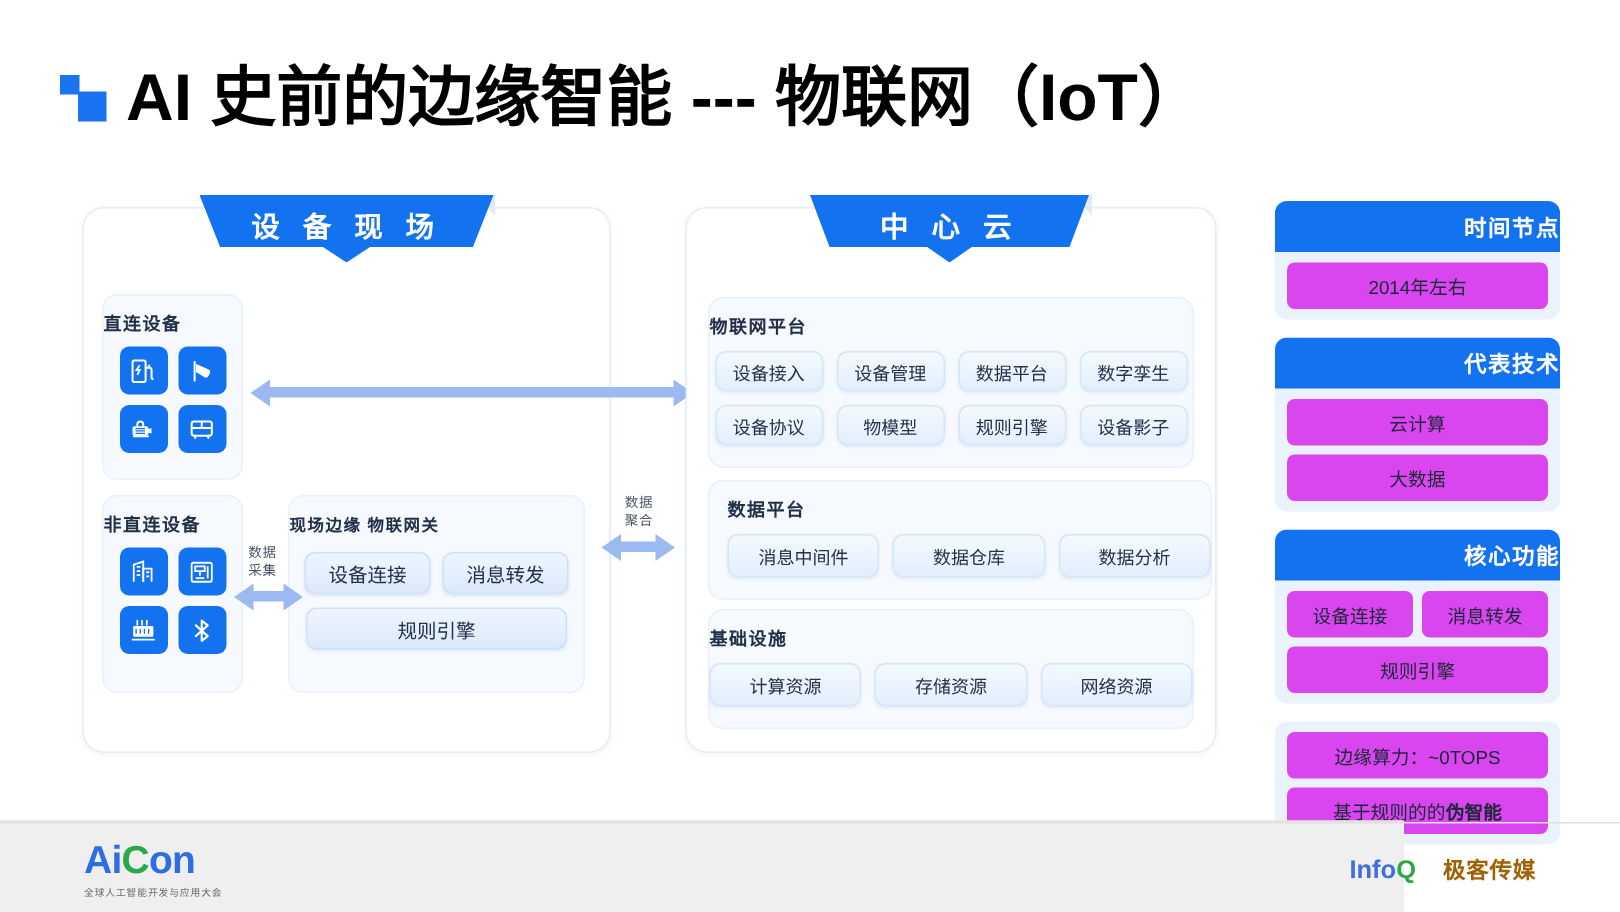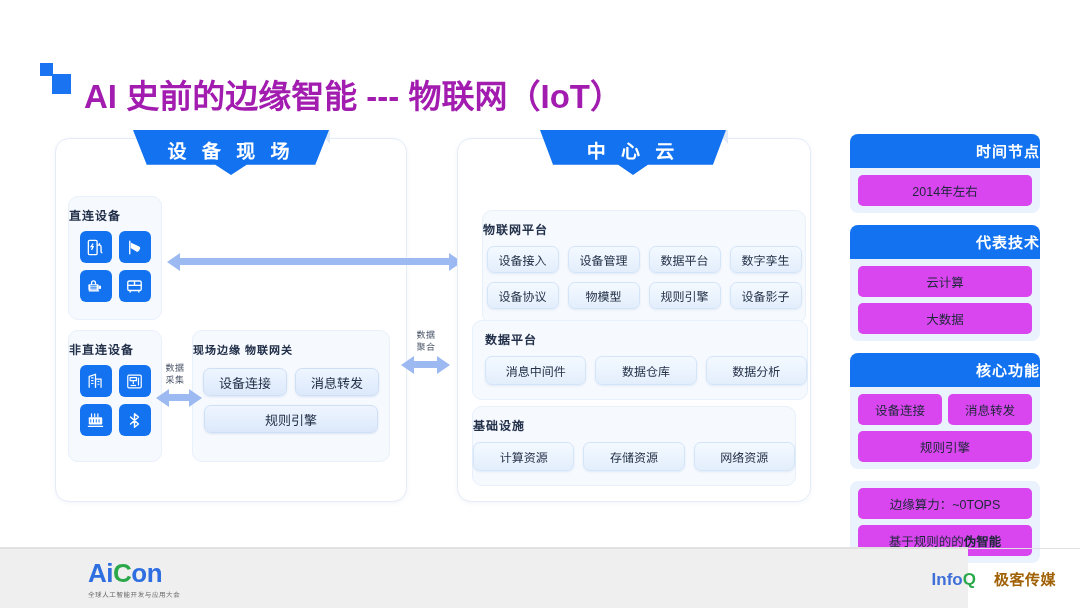--- a/index.html
+++ b/index.html
@@ -20,22 +20,22 @@
     display:flex;align-items:center;gap:14px;
   }
   .logo-mark{position:relative;width:30px;height:32px;flex:none;}
   .logo-mark .sq-small{
     position:absolute;left:0;top:0;width:13px;height:13px;background:#1a73f0;
   }
   .logo-mark .sq-big{
     position:absolute;left:12px;top:11px;width:19px;height:20px;background:#1a73f0;
   }
   .title-text{
-    font-size:33px;font-weight:bold;letter-spacing:0px;
-    color:#a21caf;white-space:nowrap;line-height:1;margin-top:36px;
+    font-size:44px;font-weight:bold;letter-spacing:0px;
+    color:#000000;white-space:nowrap;line-height:1;
   }
 
   
   .diagram{position:absolute;left:0;top:108px;width:1080px;height:420px;}
 
   
   .panel{
     position:absolute;
     background:#ffffff;
     border:1px solid #e4ecf7;
@@ -121,21 +121,21 @@
   }
   .ah-left{border-right:13px solid #9cb9f2;}
   .ah-right{border-left:13px solid #9cb9f2;}
 
   .arrow-label{
     position:absolute;text-align:center;font-size:9px;color:#4a5568;
     line-height:12px;letter-spacing:.5px;
   }
 
   
-  #layer-iot{left:472px;top:102px;width:322px;height:112px;margin-left:10px;}
+  #layer-iot{left:472px;top:90px;width:322px;height:112px;}
   #layer-data{left:472px;top:212px;width:322px;height:78px;padding-left:12px;}
   #layer-infra{left:472px;top:298px;width:322px;height:78px;}
   .layer-title{margin-top:9px;}
   .row{display:flex;justify-content:center;gap:9px;margin-top:9px;}
   .cell{
     background:linear-gradient(180deg,#f3f9ff 0%,#e3eefc 100%);
     border:1px solid #d4e5f9;
     border-radius:7px;
     font-size:12px;color:#253248;
     display:flex;align-items:center;justify-content:center;
@@ -165,21 +165,20 @@
   .side-pill:last-child{margin-bottom:0;}
   .side-pair{display:flex;gap:6px;margin-bottom:6px;}
   .side-pair .side-pill{flex:1;margin-bottom:0;}
   .side-pill b{font-weight:bold;}
 
   
   .footer{
     position:absolute;left:0;bottom:0;width:936px;height:60px;
     background:#efefef;
     border-top:1px solid #e2e2e2;
-    padding-left:32px;
   }
   .footer-inner{
     position:relative;width:1080px;height:60px;
   }
   .aicon{
     position:absolute;left:56px;top:12px;
   }
   .aicon-word{
     font-size:26px;font-weight:bold;line-height:1;letter-spacing:-.5px;
     font-family:"Liberation Sans","DejaVu Sans",sans-serif;

